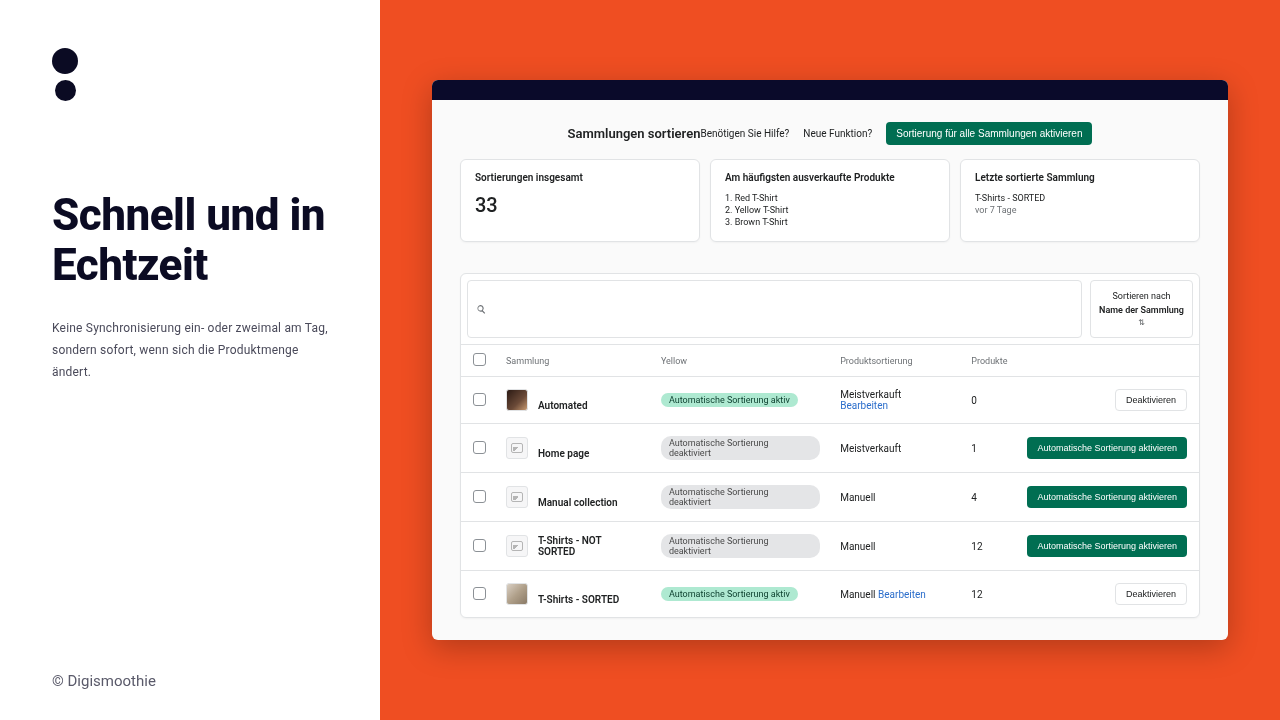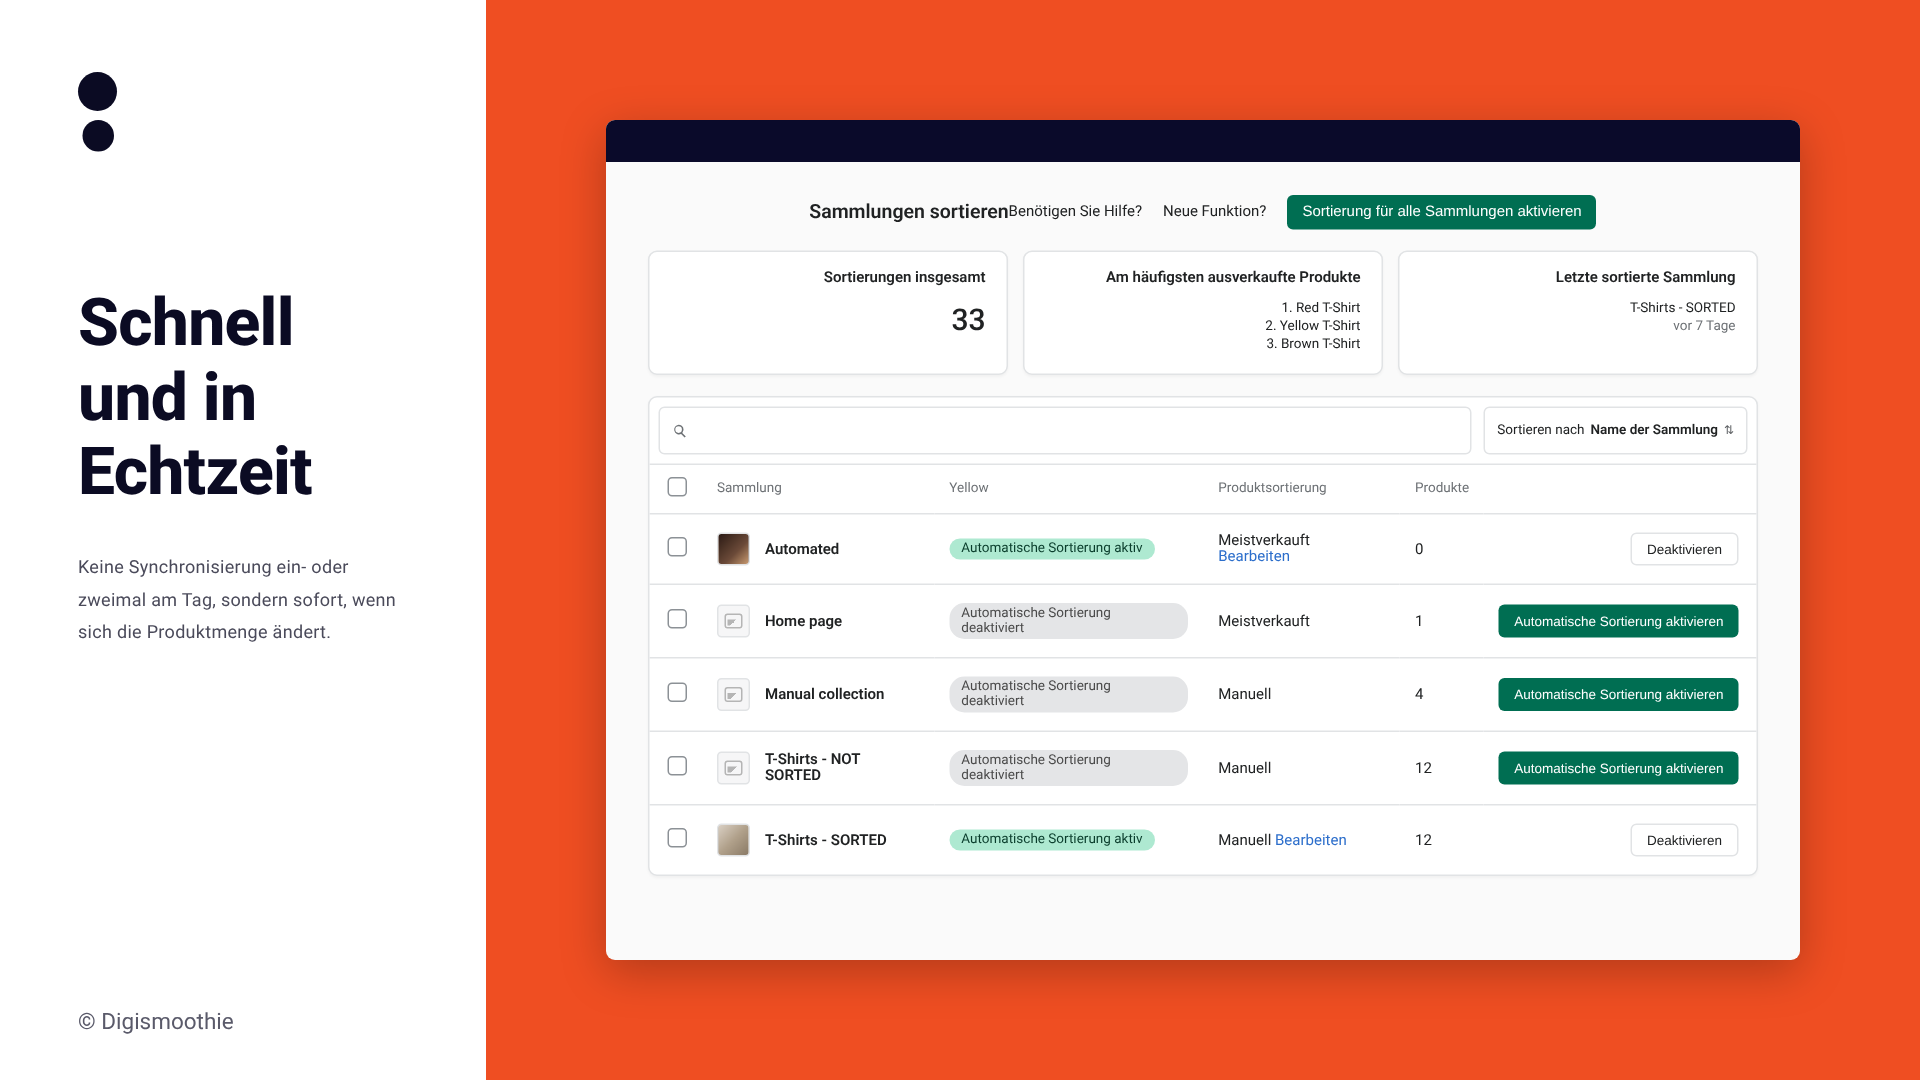--- a/index.html
+++ b/index.html
@@ -21,21 +21,21 @@
   html,body{margin:0;padding:0;height:100%;}
   body{
     width:1280px;height:720px;
     font-family:-apple-system,BlinkMacSystemFont,"Segoe UI",Roboto,Helvetica,Arial,sans-serif;
     color:var(--text);
     display:flex;
     background:#fff;
     overflow:hidden;
   }
   .left{
-    width:324px;height:100%;
+    width:380px;height:100%;
     background:#fff;
     padding:48px 52px 24px 52px;
     display:flex;flex-direction:column;
     position:relative;
   }
   .logo{margin-bottom:90px;}
   .dot{background:var(--ink);border-radius:50%;}
   .dot.big{width:26px;height:26px;}
   .dot.small{width:21px;height:21px;margin-top:6px;margin-left:3px;}
   .headline{
@@ -66,21 +66,21 @@
   .topstrip{height:28px;background:var(--navy);}
   .appbody{padding:22px 28px;}
   .hdr{display:flex;align-items:center;justify-content:center;margin-bottom:14px;}
   .hdr h1{font-size:13px;font-weight:600;margin:0;}
   .hdr-right{display:flex;align-items:center;gap:14px;}
   .hdr-link{font-size:10px;color:#202223;cursor:pointer;}
   .btn-primary{
     background:var(--green-dark);color:#fff;border:none;border-radius:4px;
     font-size:10px;padding:6px 10px;cursor:pointer;
   }
-  .cards{display:flex;gap:10px;margin-bottom:14px;text-align:right;}
+  .cards{display:flex;gap:10px;margin-bottom:31px;}
   .card{
     flex:1;background:var(--card);border:1px solid var(--border);
     border-radius:6px;padding:12px 14px;
     box-shadow:0 1px 2px rgba(0,0,0,0.04);
   }
   .card h3{font-size:10px;font-weight:600;margin:0 0 10px 0;}
   .stat{font-size:20px;font-weight:500;}
   .card p{font-size:9px;margin:2px 0;color:#202223;}
   .card .sub{color:var(--muted);}
   .panel{background:var(--card);border:1px solid var(--border);border-radius:6px;box-shadow:0 1px 2px rgba(0,0,0,0.04);}
@@ -88,33 +88,33 @@
   .search{
     flex:1;display:flex;align-items:center;gap:6px;
     border:1px solid var(--border);border-radius:4px;
     padding:4px 8px;background:#fff;
   }
   .search svg{width:11px;height:11px;fill:var(--muted);}
   .search input{border:none;outline:none;font-size:10px;flex:1;background:transparent;color:var(--muted);}
   .sortbtn{
     display:flex;align-items:center;gap:4px;
     border:1px solid var(--border);border-radius:4px;
-    padding:10px 8px;background:#fff;font-size:9px;color:#202223;cursor:pointer;white-space:nowrap;
+    padding:10px 8px;background:#fff;font-size:9px;color:#202223;cursor:pointer;white-space:nowrap;flex-direction:column;
   }
   .sortbtn b{font-weight:600;}
   table{width:100%;border-collapse:collapse;}
   th{font-size:9px;font-weight:400;color:var(--muted);text-align:left;padding:8px 10px;border-bottom:1px solid var(--border);}
   td{font-size:10px;padding:12px 10px;border-bottom:1px solid var(--border);vertical-align:middle;}
   tr:last-child td{border-bottom:none;}
   th:first-child,td:first-child{width:28px;padding-left:12px;}
   .cb{
     width:13px;height:13px;border:1.5px solid #8c9196;border-radius:3px;
     background:#fff;display:inline-block;cursor:pointer;
   }
-  .namecell{display:flex;align-items:center;gap:10px;font-weight:600;color:#202223;}
+  .namecell{display:flex;align-items:flex-end;gap:10px;font-weight:600;color:#202223;}
   .thumb{
     width:22px;height:22px;border-radius:3px;border:1px solid var(--border);
     background:#f6f6f7;display:flex;align-items:center;justify-content:center;
     font-size:9px;color:var(--muted);overflow:hidden;
   }
   .thumb.img1{background:linear-gradient(135deg,#2b1a14 0%,#6b4a38 60%,#c79970 100%);}
   .thumb.img2{background:linear-gradient(135deg,#d9cfc3 0%,#b0a08a 50%,#8a7a66 100%);}
   .pill{display:inline-block;border-radius:10px;padding:2px 8px;font-size:9px;}
   .pill.active{background:var(--pill-green-bg);color:#0a3d2c;}
   .pill.inactive{background:var(--pill-grey-bg);color:#4a4a4a;}

